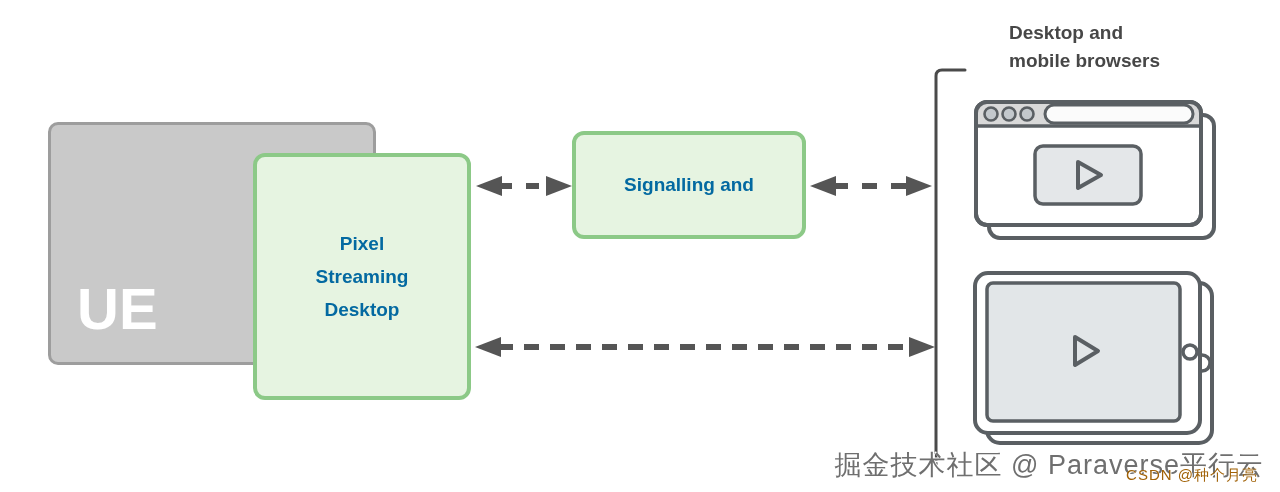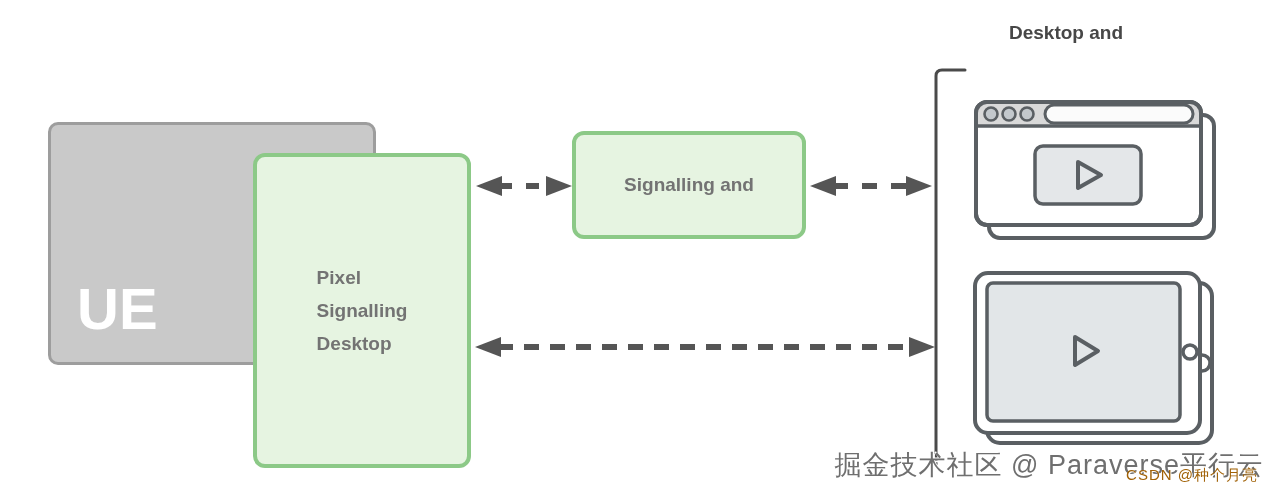--- a/index.html
+++ b/index.html
@@ -20,25 +20,25 @@
     position:absolute; left:26px; bottom:24px;
     font-size:58px; font-weight:bold; color:#ffffff;
     line-height:1; letter-spacing:0px;
   }
   
   .green-box {
     position:absolute;
     background:#e6f4e1; border:4px solid #8cc987; border-radius:12px;
     display:flex; align-items:center; justify-content:center;
   }
-  .plugin-box { left:253px; top:153px; width:218px; height:315px; }
+  .plugin-box { left:253px; top:153px; width:218px; height:247px; }
   .signalling-box { left:572px; top:131px; width:234px; height:108px; }
   .node-text {
-    font-size:19px; font-weight:bold; color:#737373;
-    line-height:33px; text-align:left;
+    font-size:19px; font-weight:bold; color:#0369a1;
+    line-height:33px; text-align:center;
   }
   .signalling-box .node-text { line-height:32px; }
   .node-text span { display:block; }
   
   .browsers-label {
     position:absolute; left:977px; top:19px;
     font-size:19px; font-weight:bold; color:#474747; line-height:28px;
   }
   .browsers-label span { display:block;margin-left:32px; }
   
@@ -62,21 +62,21 @@
 
 <div class="canvas">
 
   <div class="ue-box">
     <div class="ue-label">UE</div>
   </div>
 
   <div class="green-box plugin-box">
     <div class="node-text">
       <span>Pixel</span>
-      <span>Signalling</span>
+      <span>Streaming</span>
       <span>Desktop</span>
     </div>
   </div>
 
   <div class="green-box signalling-box">
     <div class="node-text">
       <span>Signalling and</span>
     </div>
   </div>
 
@@ -97,20 +97,21 @@
     <polygon points="0,11 26,1 26,21" fill="#555555"></polygon>
     <polygon points="460,11 434,1 434,21" fill="#555555"></polygon>
   </svg>
 
   <svg class="abs" style="left:928px; top:62px;" width="42" height="408" viewBox="0 0 42 408">
     <path d="M37,8 H14 Q8,8 8,14 V402" fill="none" stroke="#4a4a4a" stroke-width="3" stroke-linecap="round"></path>
   </svg>
 
   <div class="browsers-label">
     <span>Desktop and</span>
+    <span>mobile browsers</span>
   </div>
 
   <svg class="abs" style="left:968px; top:96px;" width="250" height="152" viewBox="0 0 250 152">
 
     <rect x="21" y="19" width="225" height="123" rx="11" fill="#ffffff" stroke="#5a5f63" stroke-width="4"></rect>
 
     <rect x="8" y="6" width="225" height="123" rx="11" fill="#ffffff" stroke="#5a5f63" stroke-width="4"></rect>
 
     <path d="M8,30 v-13 q0,-11 11,-11 h203 q11,0 11,11 v13 z" fill="#d9d9d9"></path>
     <line x1="8" y1="30" x2="233" y2="30" stroke="#5a5f63" stroke-width="3.5"></line>

